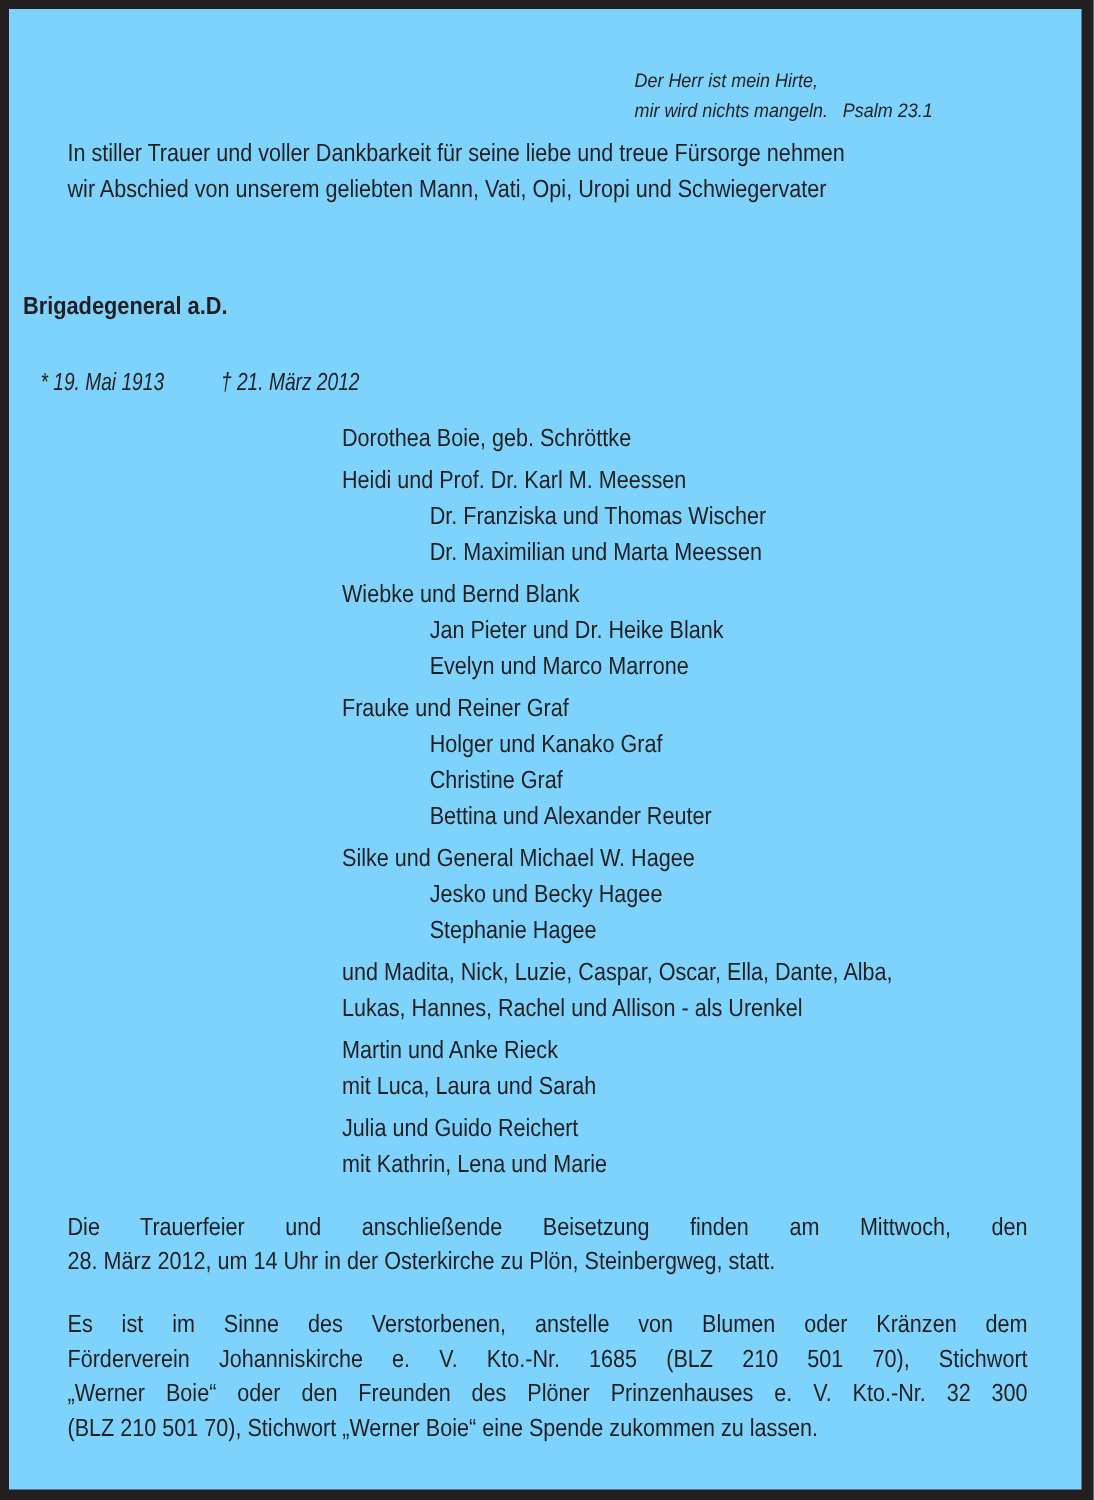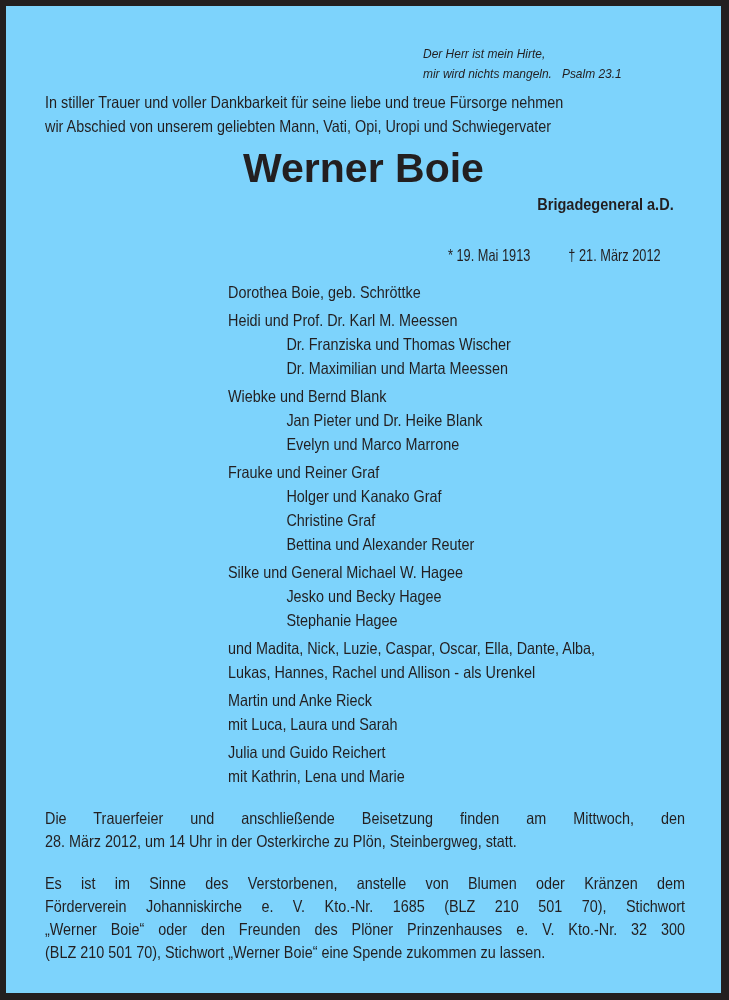--- a/index.html
+++ b/index.html
@@ -28,27 +28,27 @@
     left: 39px; top: 84px;
     font-size: 16.5px; line-height: 24px;
     transform: scaleX(0.872); transform-origin: left top;
   }
   .name {
     left: 0; width: 715px; top: 138px;
     text-align: center;
     font-size: 41px; font-weight: bold; line-height: 48px;
   }
   .centered {
-    left: 0; width: 677px; text-align: right;
+    left: 0; width: 677px; text-align: left;
     font-size: 16.5px; line-height: 22px;
   }
   .centered span { display: inline-block; transform: scaleX(0.88); }
   .rank { top: 187px; font-weight: bold; }
   .award { top: 212px; }
-  .dates { top: 238px; }
+  .dates { top: 238px; font-style: italic; }
   .dates .gap { display: inline-block; width: 30px; }
   .family {
     left: 222px; top: 274px;
     font-size: 16.5px;
     transform: scaleX(0.872); transform-origin: left top;
   }
   .group { margin-bottom: 4px; }
   .line { line-height: 24px; white-space: nowrap; }
   .line.indent { padding-left: 67px; }
   .para {
@@ -71,21 +71,20 @@
   <div class="abs psalm">
     <div>Der Herr ist mein Hirte,</div>
     <div style="white-space:pre">mir wird nichts mangeln.   Psalm 23.1</div>
   </div>
 
   <div class="abs intro">
     <div>In stiller Trauer und voller Dankbarkeit für seine liebe und treue Fürsorge nehmen</div>
     <div>wir Abschied von unserem geliebten Mann, Vati, Opi, Uropi und Schwiegervater</div>
   </div>
 
-  <div class="abs name">Werner Boie</div>
 
   <div class="abs centered rank">
     <span>Brigadegeneral a.D.</span>
   </div>
 
 
   <div class="abs centered dates">
     <span>
       <span>* 19. Mai 1913</span><span class="gap"></span><span>† 21. März 2012</span>
     </span>

